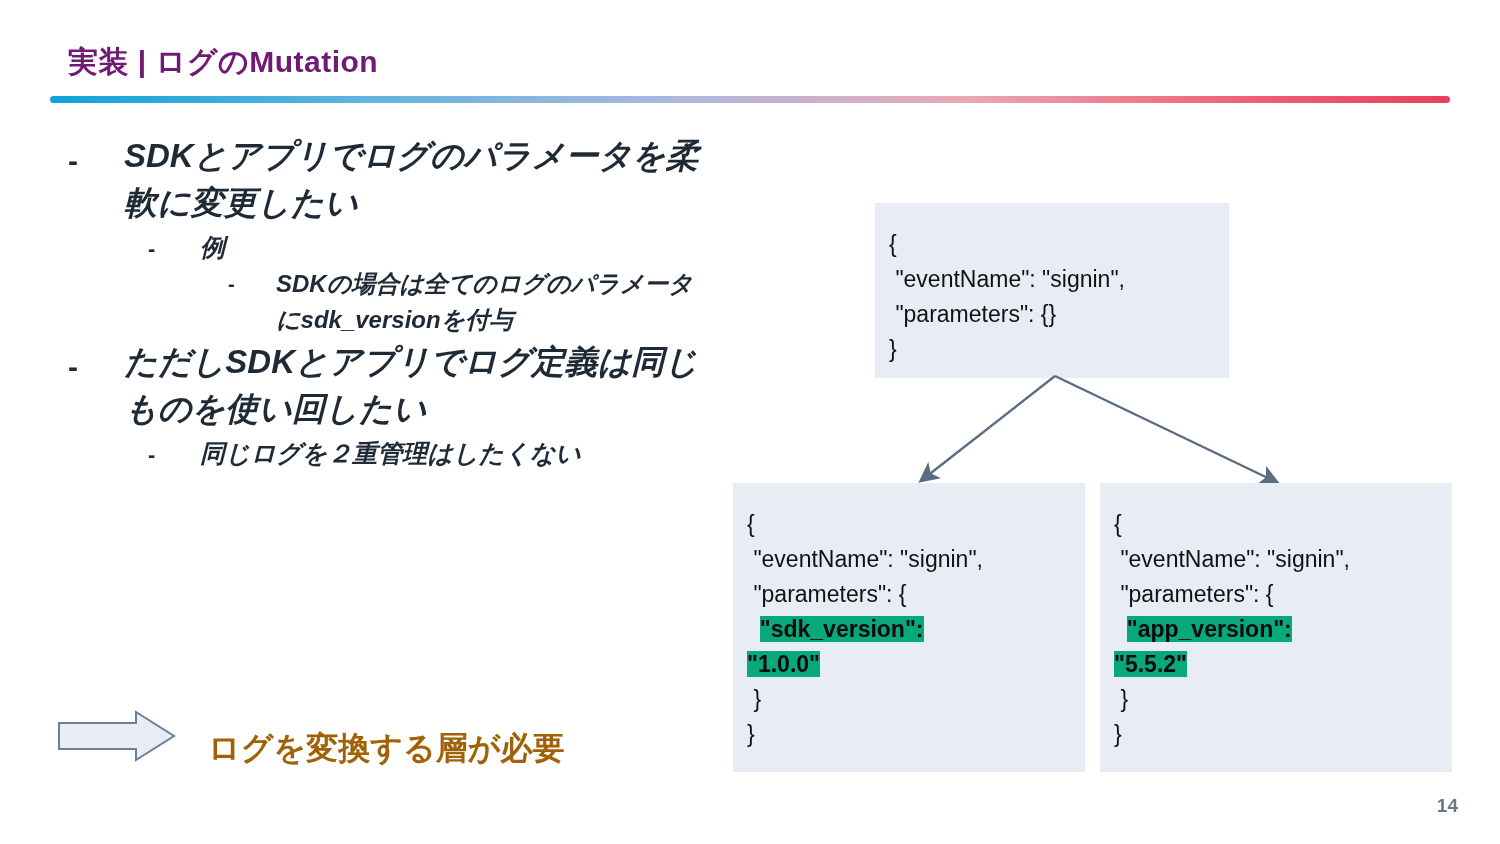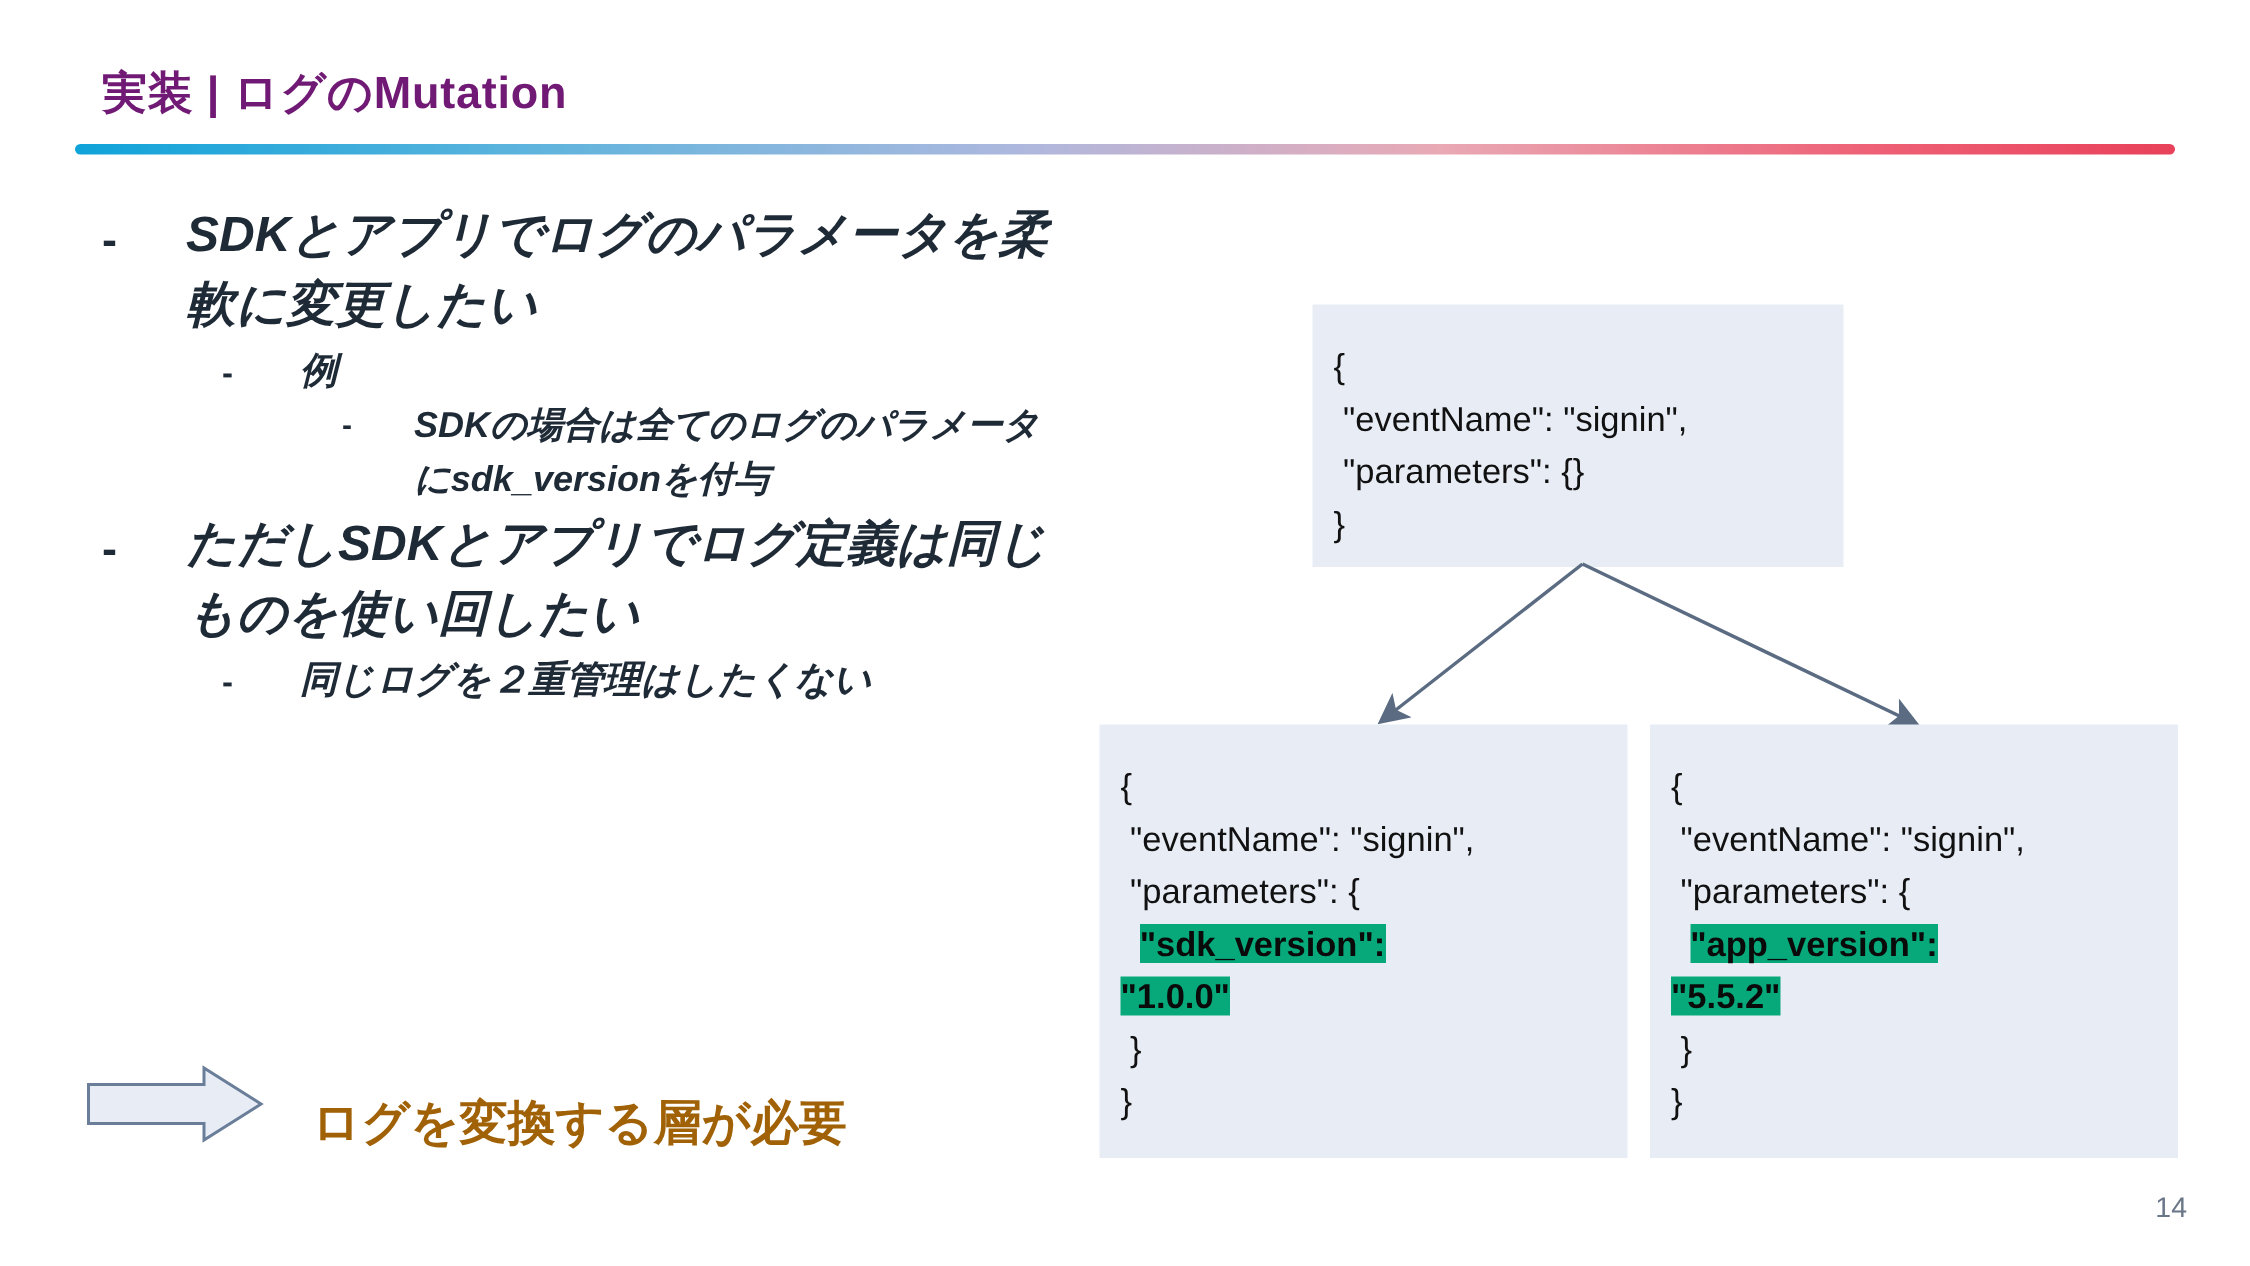--- a/index.html
+++ b/index.html
@@ -153,21 +153,21 @@
     height: 140px;
     pointer-events: none;
   }
 
   
   .page-number {
     position: absolute;
     right: 42px;
     bottom: 27px;
     font-size: 19px;
-    font-weight: normal;
+    font-weight: bold;
     color: #6A7788;
   }
 </style>
 </head>
 <body>
 
 <div class="slide">
 
   <div class="slide-title">実装 | ログのMutation</div>
   <div class="title-rule"></div>

